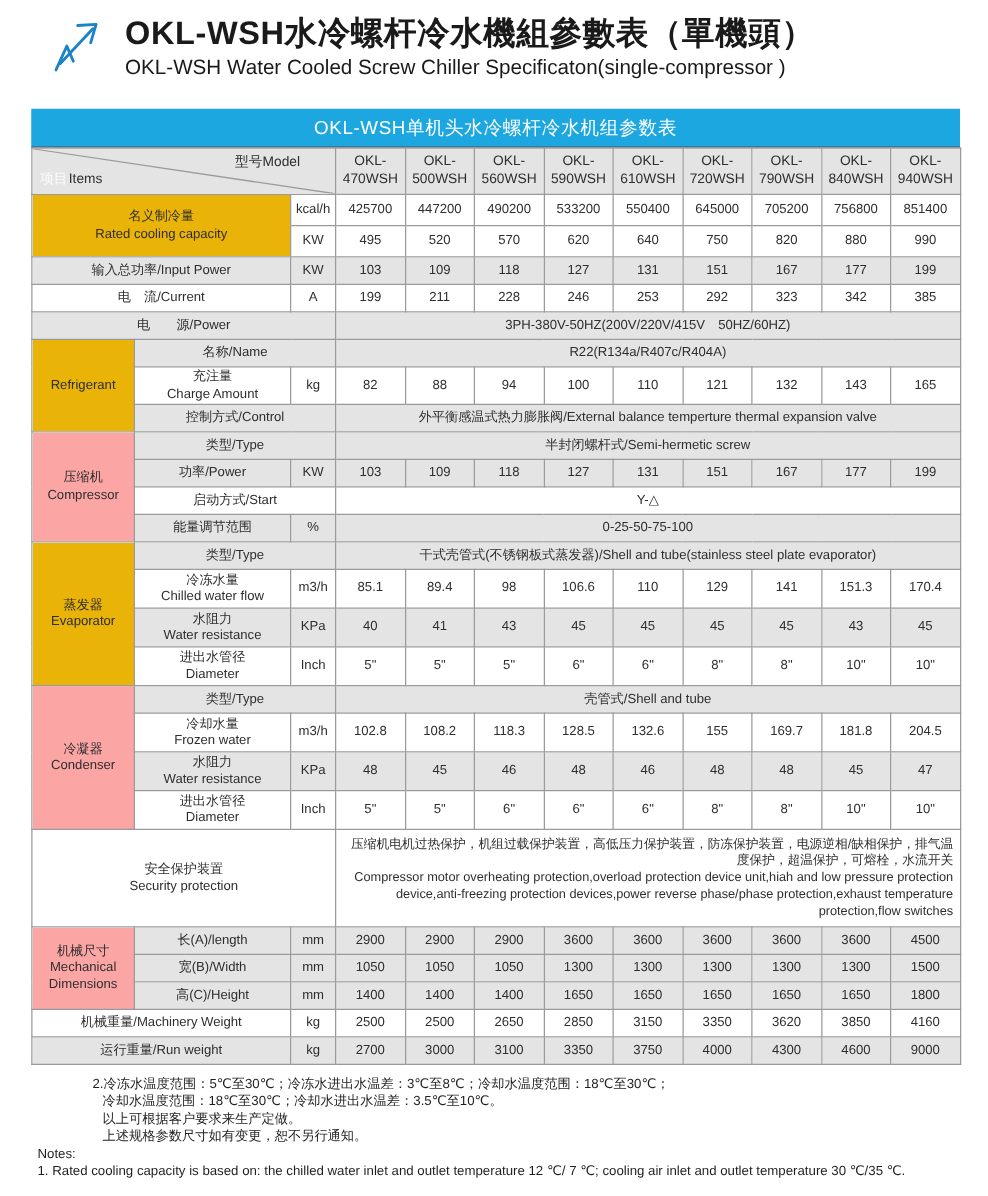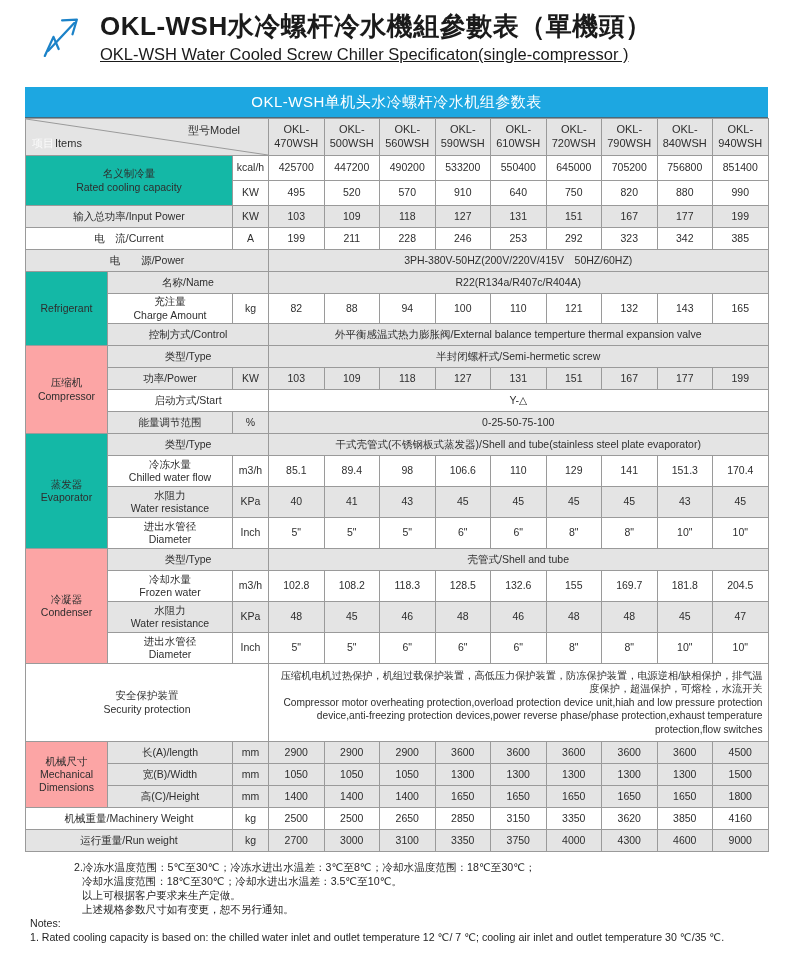--- a/index.html
+++ b/index.html
@@ -4,33 +4,33 @@
 <style>
   html,body{margin:0;padding:0;background:#fff;}
   body{width:790px;height:957px;font-family:"Liberation Sans","DejaVu Sans",sans-serif;color:#333;overflow:hidden;}
   .page{position:relative;width:790px;height:957px;background:#fff;}
 
   
   .doc-header{display:flex;align-items:flex-start;padding:10px 0 0 36px;height:74px;box-sizing:border-box;}
   .logo{width:54px;height:52px;margin-right:10px;flex:0 0 auto;}
   .titles{padding-top:2px;}
   .title-cn{margin:0;font-size:26px;font-weight:700;color:#1a1a1a;letter-spacing:.5px;line-height:1.15;}
-  .title-en{font-size:16.5px;color:#1a1a1a;margin-top:3px;text-decoration:underline;}
+  .title-en{font-size:16.5px;color:#1a1a1a;margin-top:3px;}
 
   
   .banner{margin:13px 22px 0 25px;height:30px;background:#1da7e1;border-bottom:1px solid #4a6a7a;color:#fff;
           font-size:15px;display:flex;align-items:center;justify-content:center;letter-spacing:.5px;}
 
   
   table.spec{border-collapse:collapse;margin:0 22px 0 25px;width:743px;table-layout:fixed;font-size:11px;color:#2e2e2e;}
   .spec td,.spec th{border:1px solid #9a9a9a;text-align:center;vertical-align:middle;padding:0 2px;line-height:1.25;
                     overflow:hidden;font-weight:400;}
   .spec thead th{height:36px;background:#e4e4e4;font-size:11px;}
   tr.shade td{background:#e4e4e4;}
-  td.group.g-white{background:#14b8a6;}
+  td.group.g-white{background:#eab308;}
   td.group.g-shade{background:#fca5a5;}
   td.label, td.group{font-size:10.5px;}
   td.unit{font-size:10.5px;}
   td.val{font-size:10.5px;}
   td.wide{font-size:10.5px;}
   td.wide.left{text-align:right;padding:2px 5px;font-size:10.2px;line-height:1.33;}
 
   
   th.corner{position:relative;padding:0;}
   th.corner .diag{position:absolute;left:0;top:0;width:100%;height:100%;}
@@ -115,21 +115,21 @@
           <td class="val">645000</td>
           <td class="val">705200</td>
           <td class="val">756800</td>
           <td class="val">851400</td>
         </tr>
         <tr style="height: 25px;">
           <td class="unit">KW</td>
           <td class="val">495</td>
           <td class="val">520</td>
           <td class="val">570</td>
-          <td class="val">910</td>
+          <td class="val">620</td>
           <td class="val">640</td>
           <td class="val">750</td>
           <td class="val">820</td>
           <td class="val">880</td>
           <td class="val">990</td>
         </tr>
         <tr class="shade" style="height: 22px;">
           <td class="label" colspan="2"><span>输入总功率/Input Power</span></td>
           <td class="unit">KW</td>
           <td class="val">103</td>

